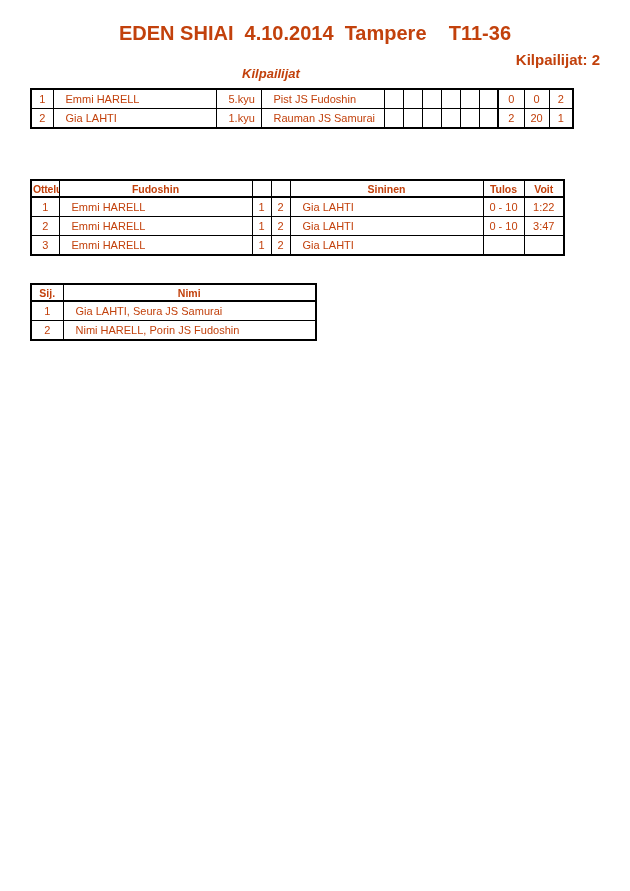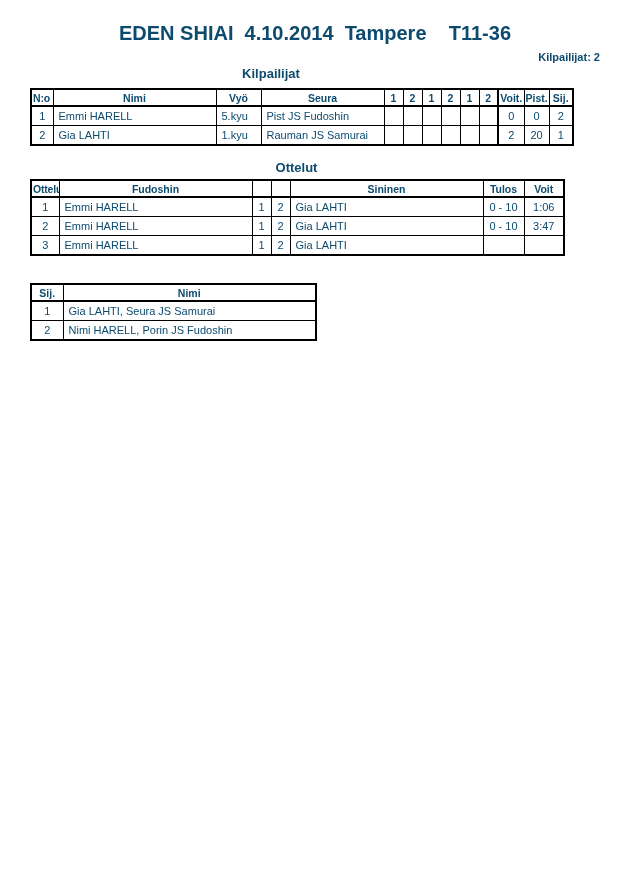--- a/index.html
+++ b/index.html
@@ -1,33 +1,33 @@
 <!DOCTYPE html>
 <html><head>
 <meta charset="utf-8">
 <style>
   html,body{margin:0;padding:0;background:#fff;}
   .page{position:relative;width:630px;height:891px;background:#ffffff;
-        font-family:"Liberation Sans","DejaVu Sans",sans-serif;color:#0c4a6e;overflow:hidden;}
+        font-family:"Liberation Sans","DejaVu Sans",sans-serif;color:#c2410c;overflow:hidden;}
   .title{position:absolute;top:22px;left:0;width:630px;text-align:center;
          font-size:20px;font-weight:bold;white-space:pre;}
-  .count{position:absolute;top:51px;right:30px;font-size:11px;font-weight:bold;}
-  .heading{position:absolute;font-size:13px;font-weight:bold;text-align:center;}
+  .count{position:absolute;top:51px;right:30px;font-size:15px;font-weight:bold;}
+  .heading{position:absolute;font-size:13px;font-weight:bold;text-align:center;font-style:italic;}
   #h1{top:66px;left:30px;width:482px;}
   #h2{top:160px;left:30px;width:533px;}
   #h3{top:263px;left:30px;width:285px;}
   table{position:absolute;border-collapse:collapse;table-layout:fixed;border:2px solid #000;background:#fff;}
   #t1{top:88px;left:30px;width:542px;}
   #t2{top:179px;left:30px;width:533px;}
   #t3{top:283px;left:30px;width:285px;}
   th,td{border:1px solid #000;font-size:11px;height:18px;padding:0 2px;
         overflow:hidden;white-space:nowrap;font-weight:normal;vertical-align:middle;}
   tr.hdr th{font-weight:bold;border-bottom:2px solid #000;height:15px;font-size:10.5px;padding:0 1px;}
   .c{text-align:center;}
-  .l{text-align:left;padding-left:5px;}
+  .l{text-align:left;padding-left:12px;}
   .score{text-align:right;padding-left:18px;}
   .thick-l{border-left:2px solid #000;}
   .fit{font-size:9.5px;letter-spacing:-0.2px;padding:0;}
 </style>
 </head>
 <body>
 
 <div class="page">
 
   <div class="title">EDEN SHIAI  4.10.2014  Tampere    T11-36</div>
@@ -44,35 +44,20 @@
         <col style="width:19px">
         <col style="width:19px">
         <col style="width:19px">
         <col style="width:19px">
         <col style="width:19px">
       <col style="width:26px">
         <col style="width:25px">
         <col style="width:24px">
     </colgroup>
     <tbody>
-        <tr class="hdr">
-      <th class="l fit">N:o</th>
-      <th class="c">Nimi</th>
-      <th class="c">Vyö</th>
-      <th class="c">Seura</th>
-      <th class="c">1</th>
-      <th class="c">2</th>
-      <th class="c">1</th>
-      <th class="c">2</th>
-      <th class="c">1</th>
-      <th class="c">2</th>
-      <th class="c thick-l">Voit.</th>
-      <th class="c">Pist.</th>
-      <th class="c">Sij.</th>
-    </tr>
     <tr>
       <td class="c">1</td>
       <td class="l">Emmi HARELL</td>
       <td class="l">5.kyu</td>
       <td class="l">Pist JS Fudoshin</td>
       <td class="score"></td>
       <td class="score"></td>
       <td class="score"></td>
       <td class="score"></td>
       <td class="score"></td>
@@ -92,21 +77,20 @@
       <td class="score"></td>
       <td class="score"></td>
       <td class="score"></td>
       <td class="c thick-l">2</td>
       <td class="c">20</td>
       <td class="c">1</td>
     </tr>
   </tbody>
     </table>
 
-  <div class="heading" id="h2">Ottelut</div>
   <table id="t2">
     <colgroup>
       <col style="width:28px">
         <col style="width:193px">
         <col style="width:19px">
         <col style="width:19px">
       <col style="width:193px">
         <col style="width:41px">
         <col style="width:40px">
     </colgroup>
@@ -120,21 +104,21 @@
       <th class="c">Tulos</th>
       <th class="c">Voit</th>
     </tr>
     <tr>
       <td class="c">1</td>
       <td class="l">Emmi HARELL</td>
       <td class="c">1</td>
       <td class="c">2</td>
       <td class="l">Gia LAHTI</td>
       <td class="c">0 - 10</td>
-      <td class="c">1:06</td>
+      <td class="c">1:22</td>
     </tr>
     <tr>
       <td class="c">2</td>
       <td class="l">Emmi HARELL</td>
       <td class="c">1</td>
       <td class="c">2</td>
       <td class="l">Gia LAHTI</td>
       <td class="c">0 - 10</td>
       <td class="c">3:47</td>
     </tr>

